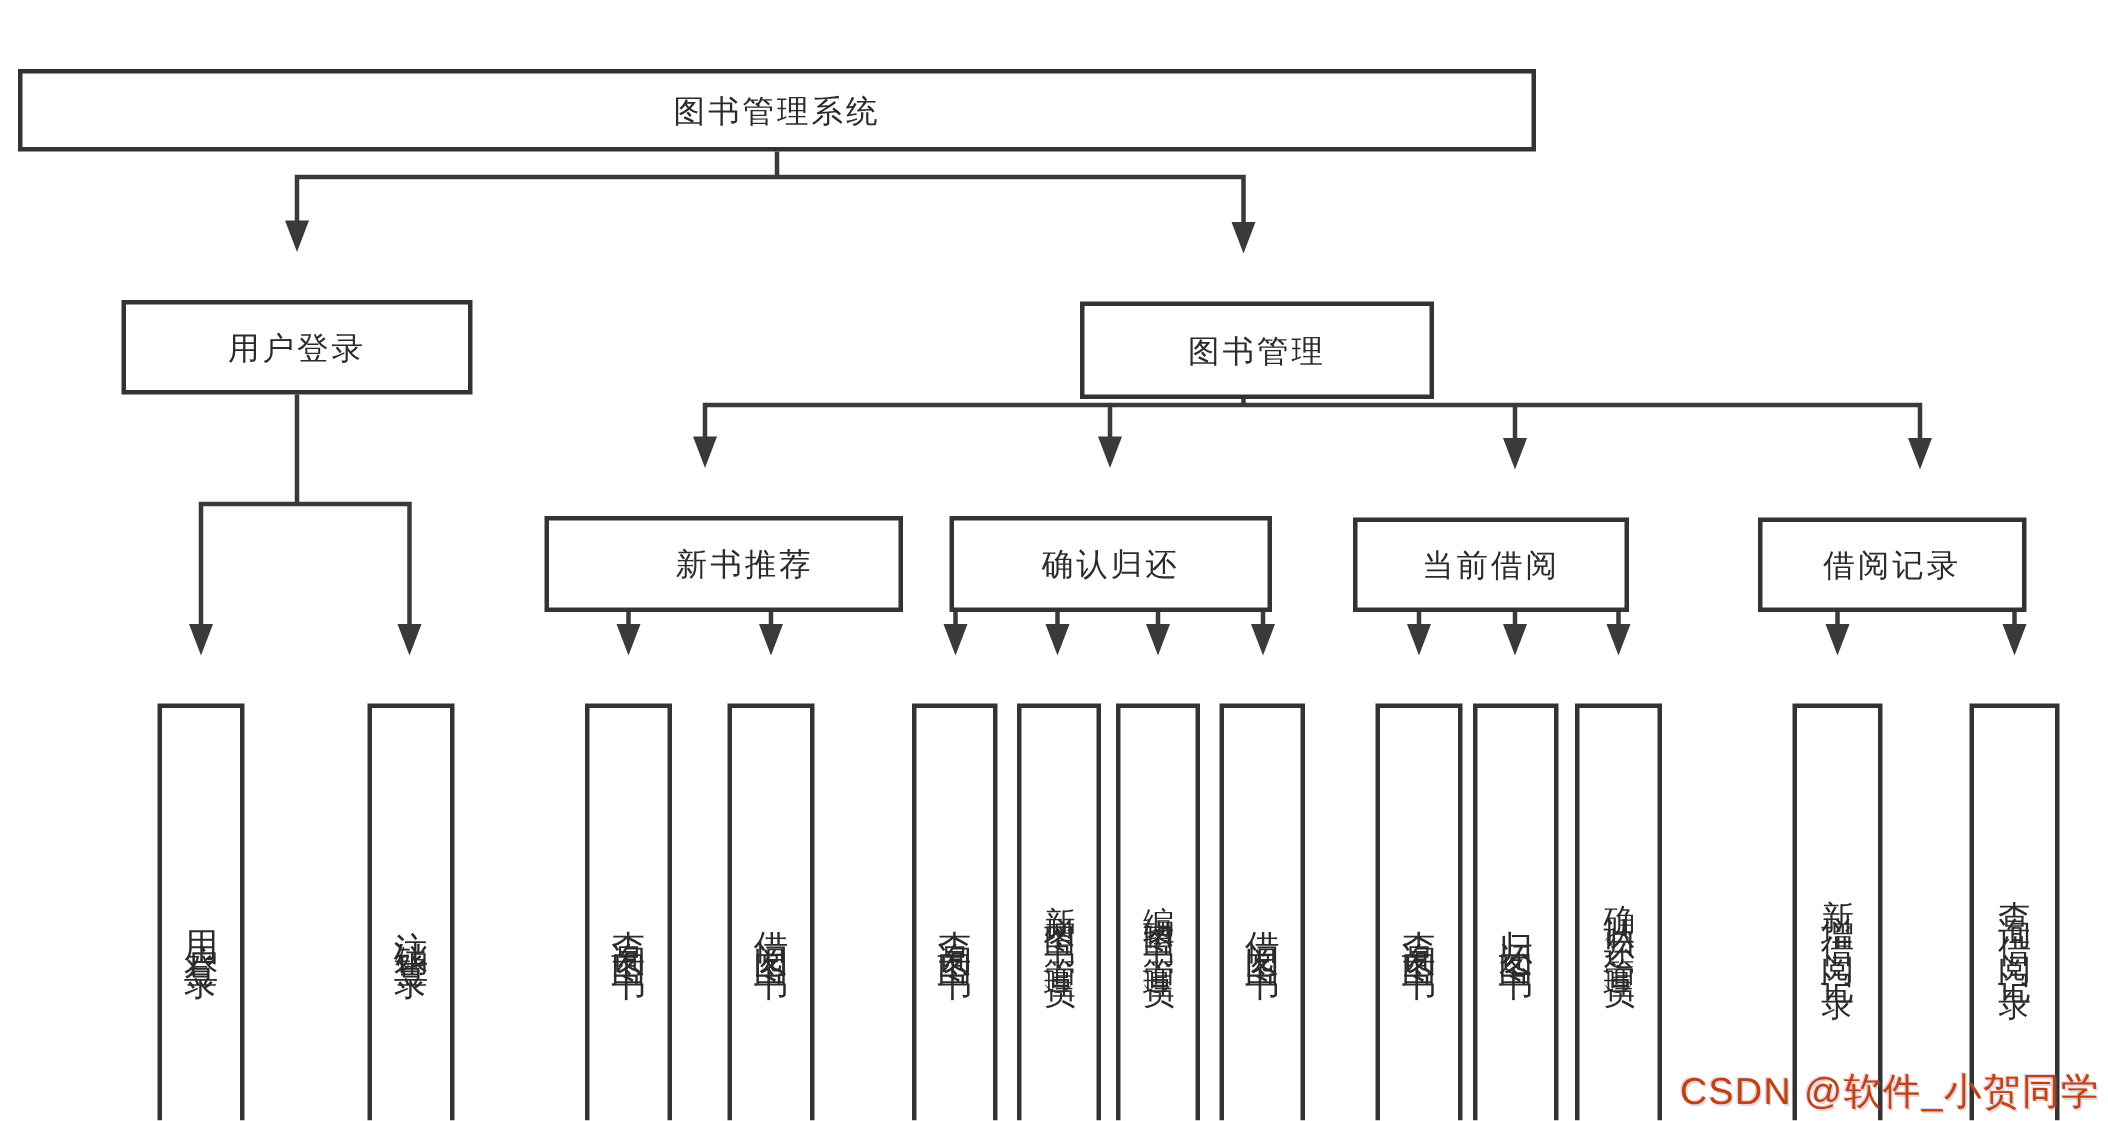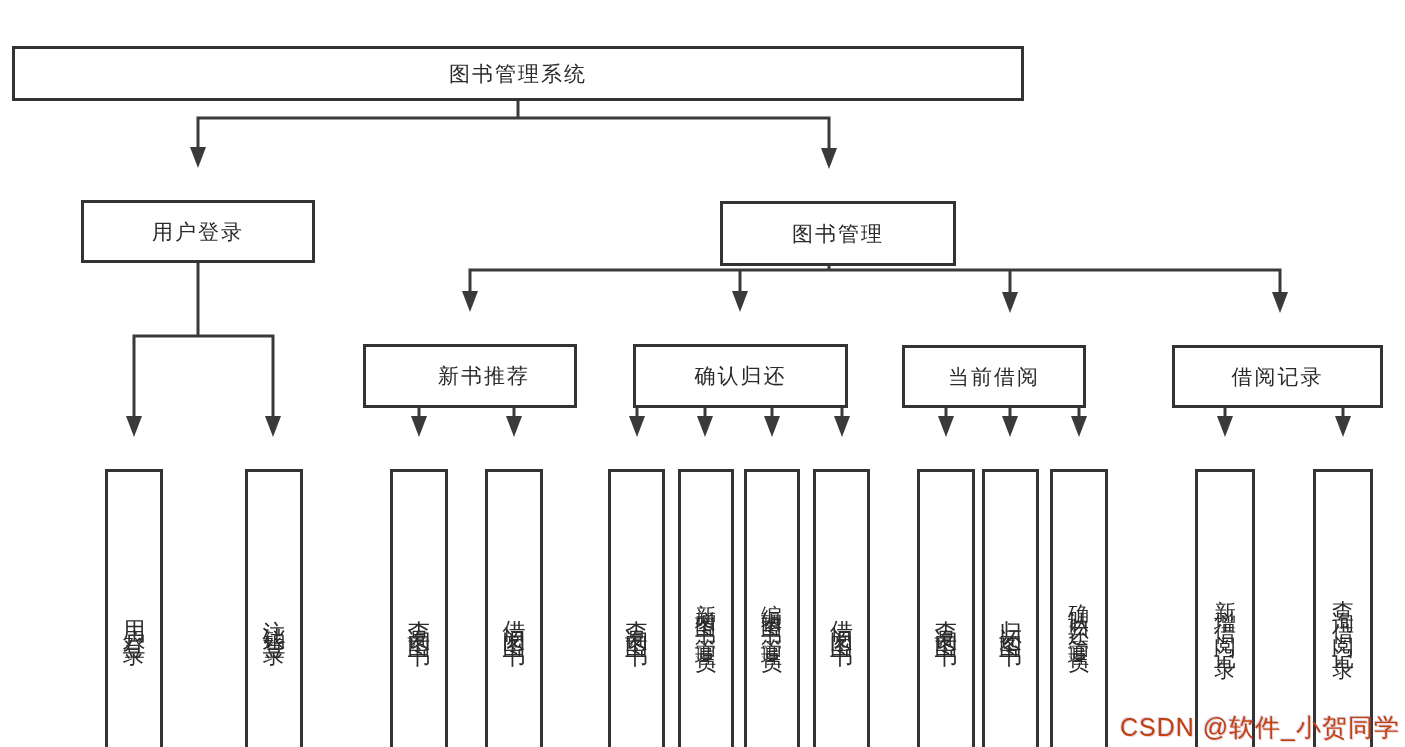--- a/index.html
+++ b/index.html
@@ -111,30 +111,30 @@
     <span class="hlabel">图书管理系统</span>
   </div>
 
   <div class="box" style="left:81px; top:168px; width:234px; height:63px;">
     <span class="hlabel">用户登录</span>
   </div>
   <div class="box" style="left:720px; top:169px; width:236px; height:65px;">
     <span class="hlabel">图书管理</span>
   </div>
 
-  <div class="box" style="left:363px; top:312px; width:214px; height:64px;padding-left:28px;">
+  <div class="box" style="left:363px; top:312px; width:239px; height:64px;padding-left:28px;">
     <span class="hlabel">新书推荐</span>
   </div>
   <div class="box" style="left:633px; top:312px; width:215px; height:64px;">
     <span class="hlabel">确认归还</span>
   </div>
   <div class="box" style="left:902px; top:313px; width:184px; height:63px;">
     <span class="hlabel">当前借阅</span>
   </div>
-  <div class="box" style="left:1172px; top:313px; width:211px; height:63px;">
+  <div class="box" style="left:1172px; top:313px; width:179px; height:63px;">
     <span class="hlabel">借阅记录</span>
   </div>
 
   <div class="box vbox" style="left:105px; top:437px; width:58px; height:298px;">
     <span>用户登录</span>
   </div>
   <div class="box vbox" style="left:245px; top:437px; width:58px; height:298px;">
     <span>注销登录</span>
   </div>
 

